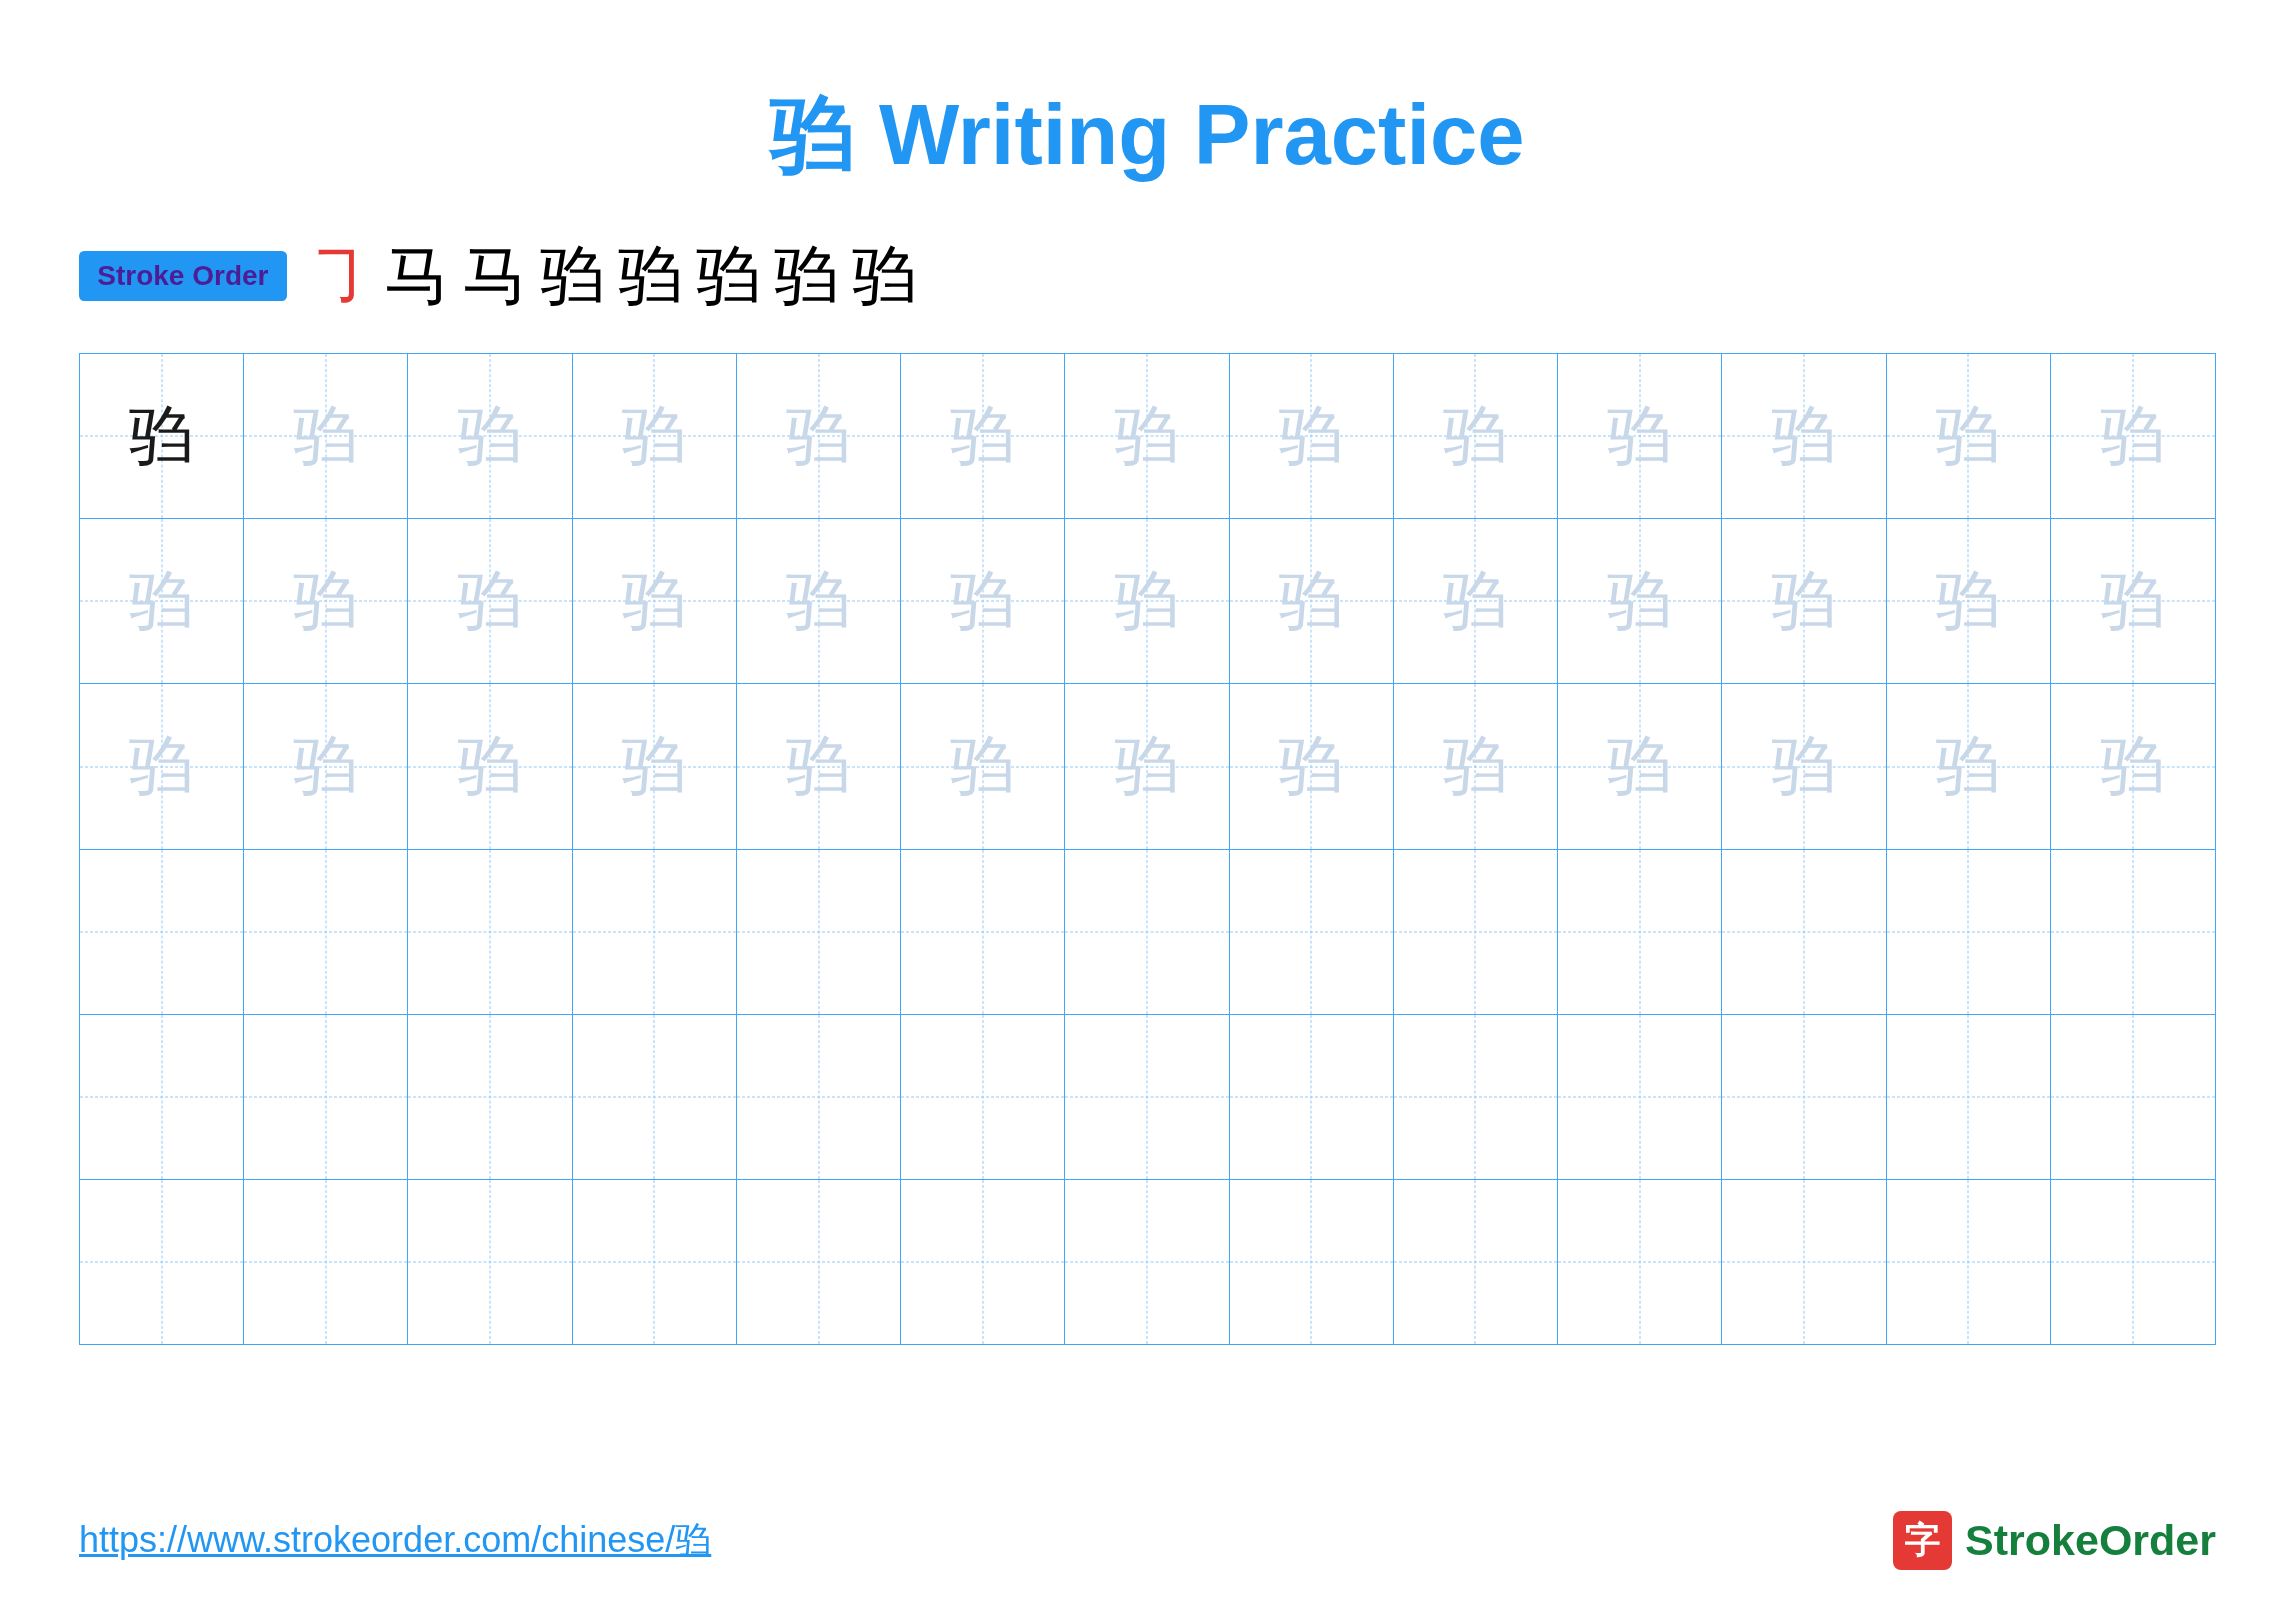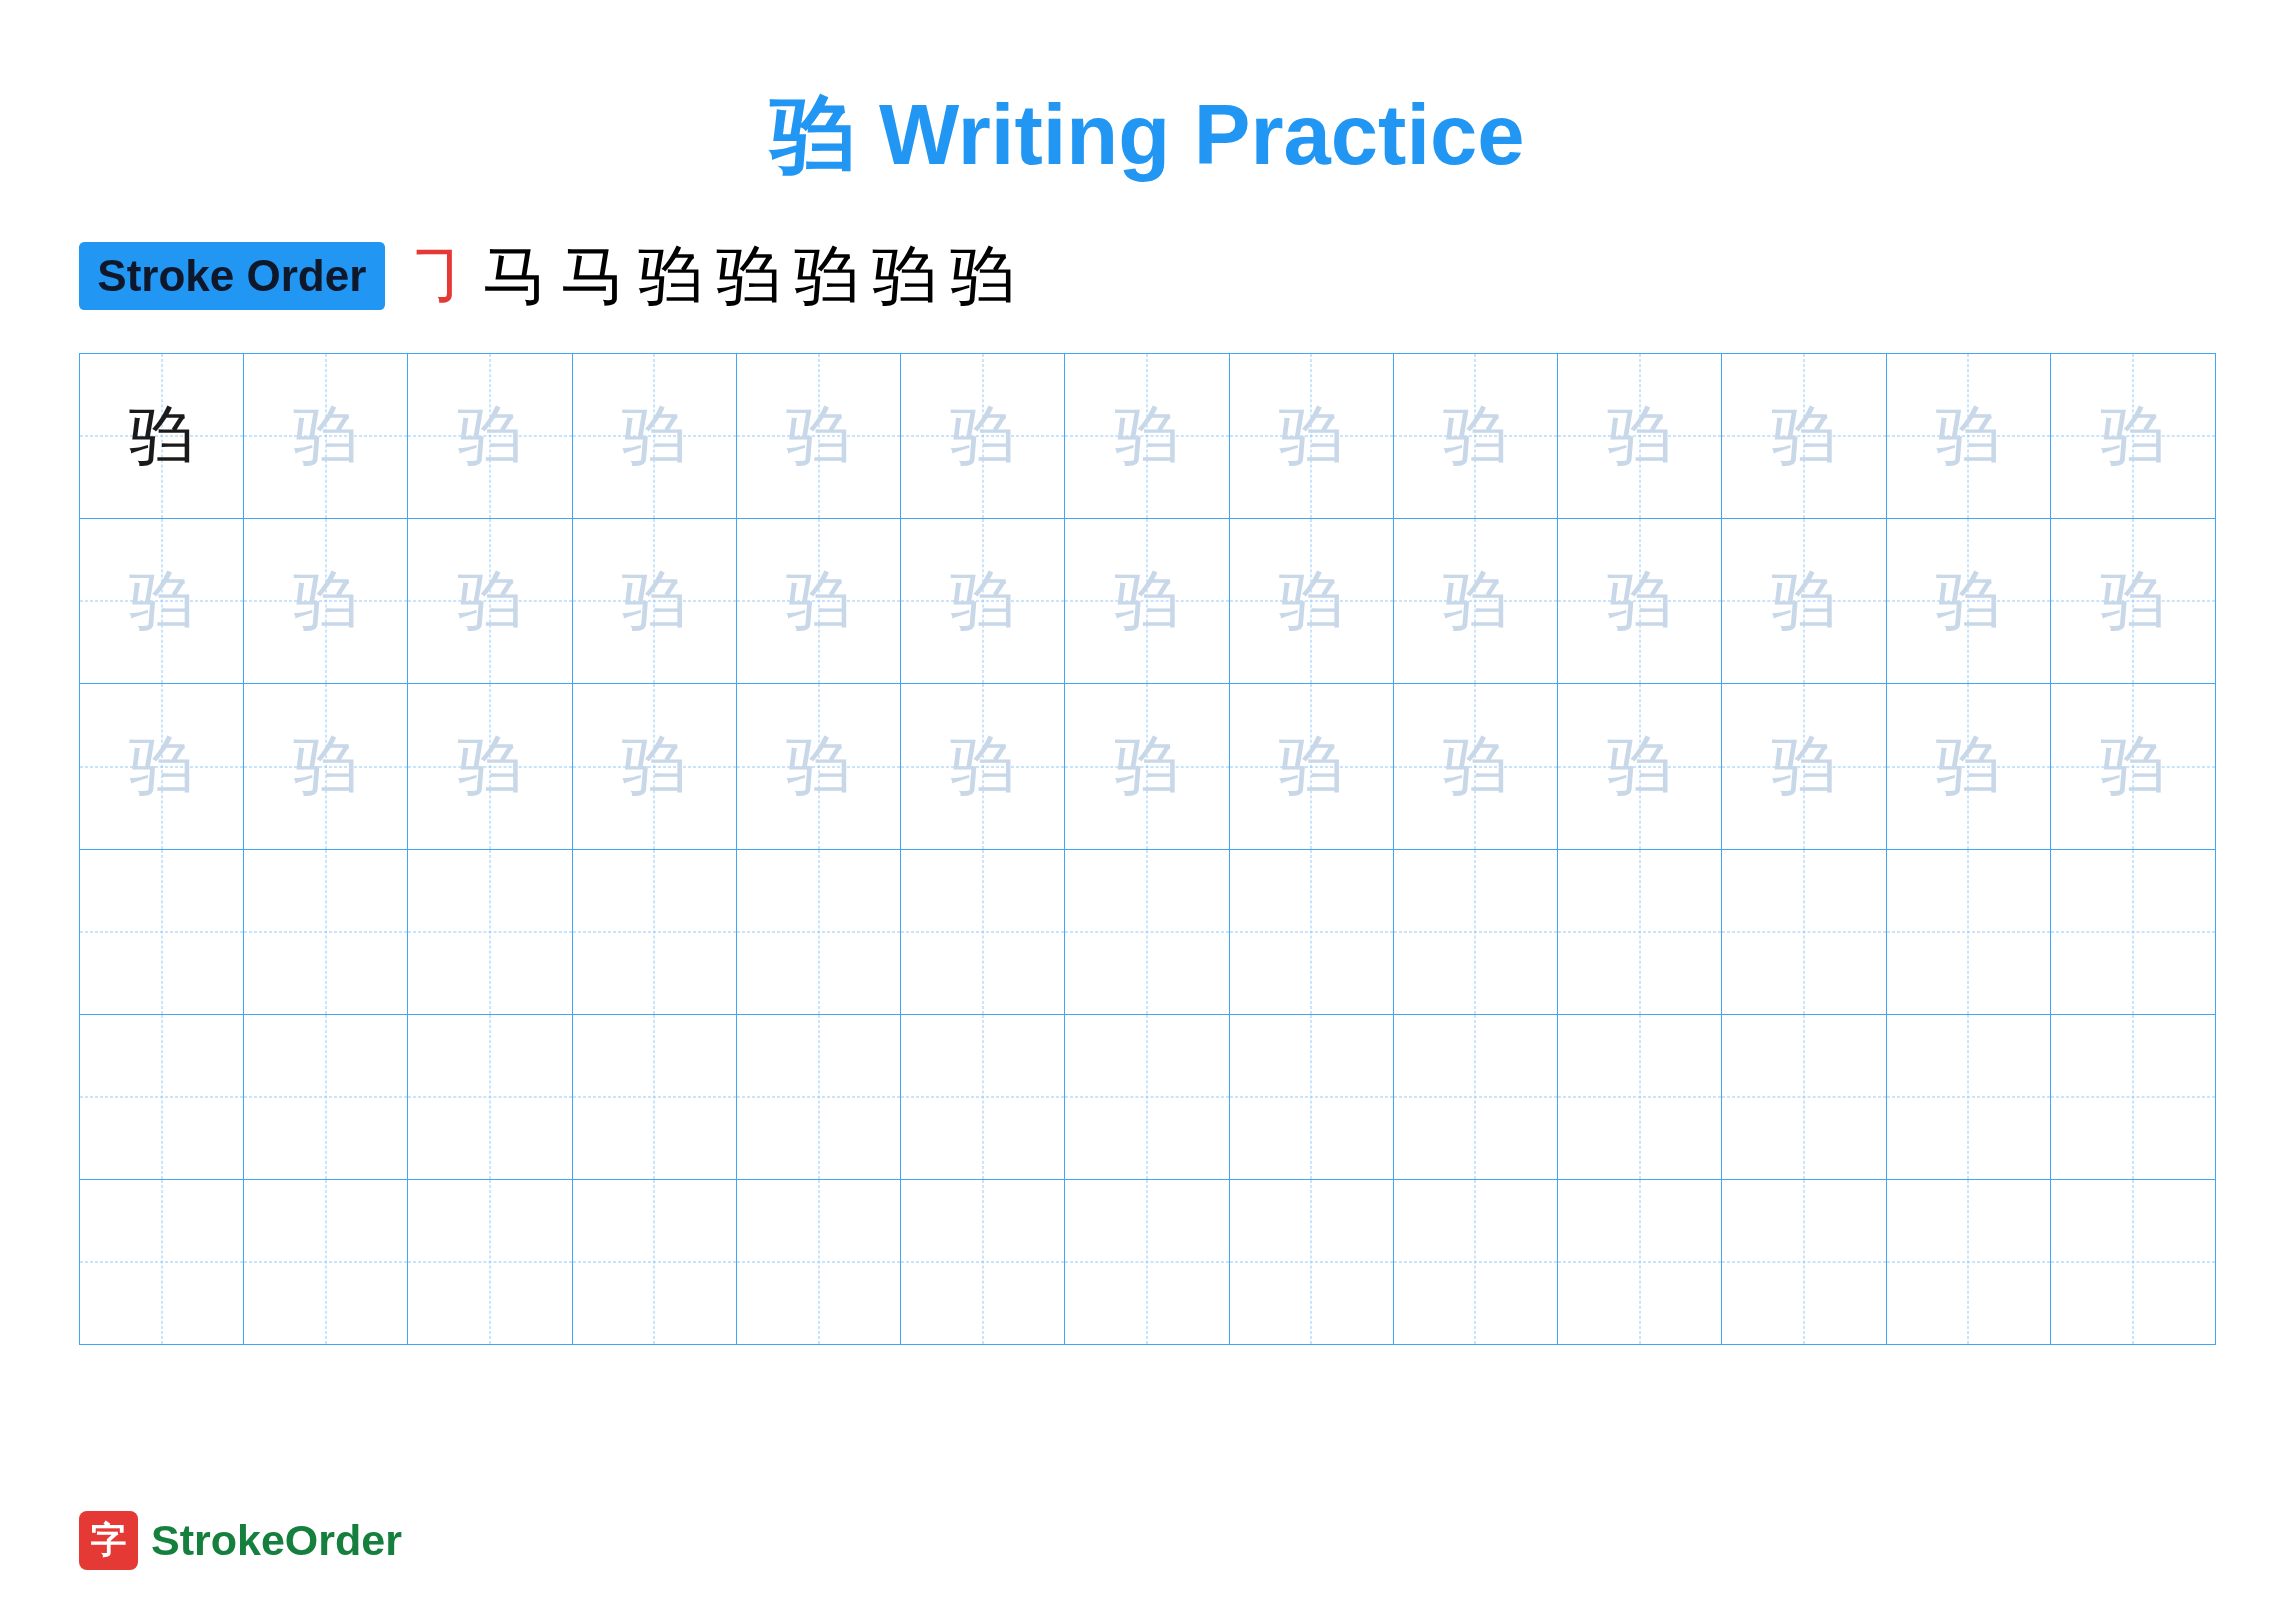--- a/index.html
+++ b/index.html
@@ -39,22 +39,22 @@
     
     .stroke-order-row {
       display: flex;
       align-items: center;
       margin-bottom: 33px;
       gap: 19.6px;
     }
 
     .stroke-order-badge {
       background: #2196F3;
-      color: #0f172a;
-      font-size: 44px;
+      color: #4c1d95;
+      font-size: 28px;
       font-weight: bold;
       padding: 9.2px 18.3px;
       border-radius: 5.2px;
       white-space: nowrap;
     }
 
     .stroke-chars {
       display: flex;
       align-items: center;
       gap: 13px;
@@ -376,20 +376,21 @@
       <div class="grid-cell"></div>
       <div class="grid-cell"></div>
       <div class="grid-cell"></div>
       <div class="grid-cell"></div>
       <div class="grid-cell"></div>
     </div>
 
   </div>
 
   <div class="bottom-section">
+    <a class="website-url" href="#">https://www.strokeorder.com/chinese/驺</a>
     <div class="logo-section">
       <div class="logo-icon">字</div>
       <span class="logo-text">StrokeOrder</span>
     </div>
   </div>
 
 </div>
 
 
 </body></html>

